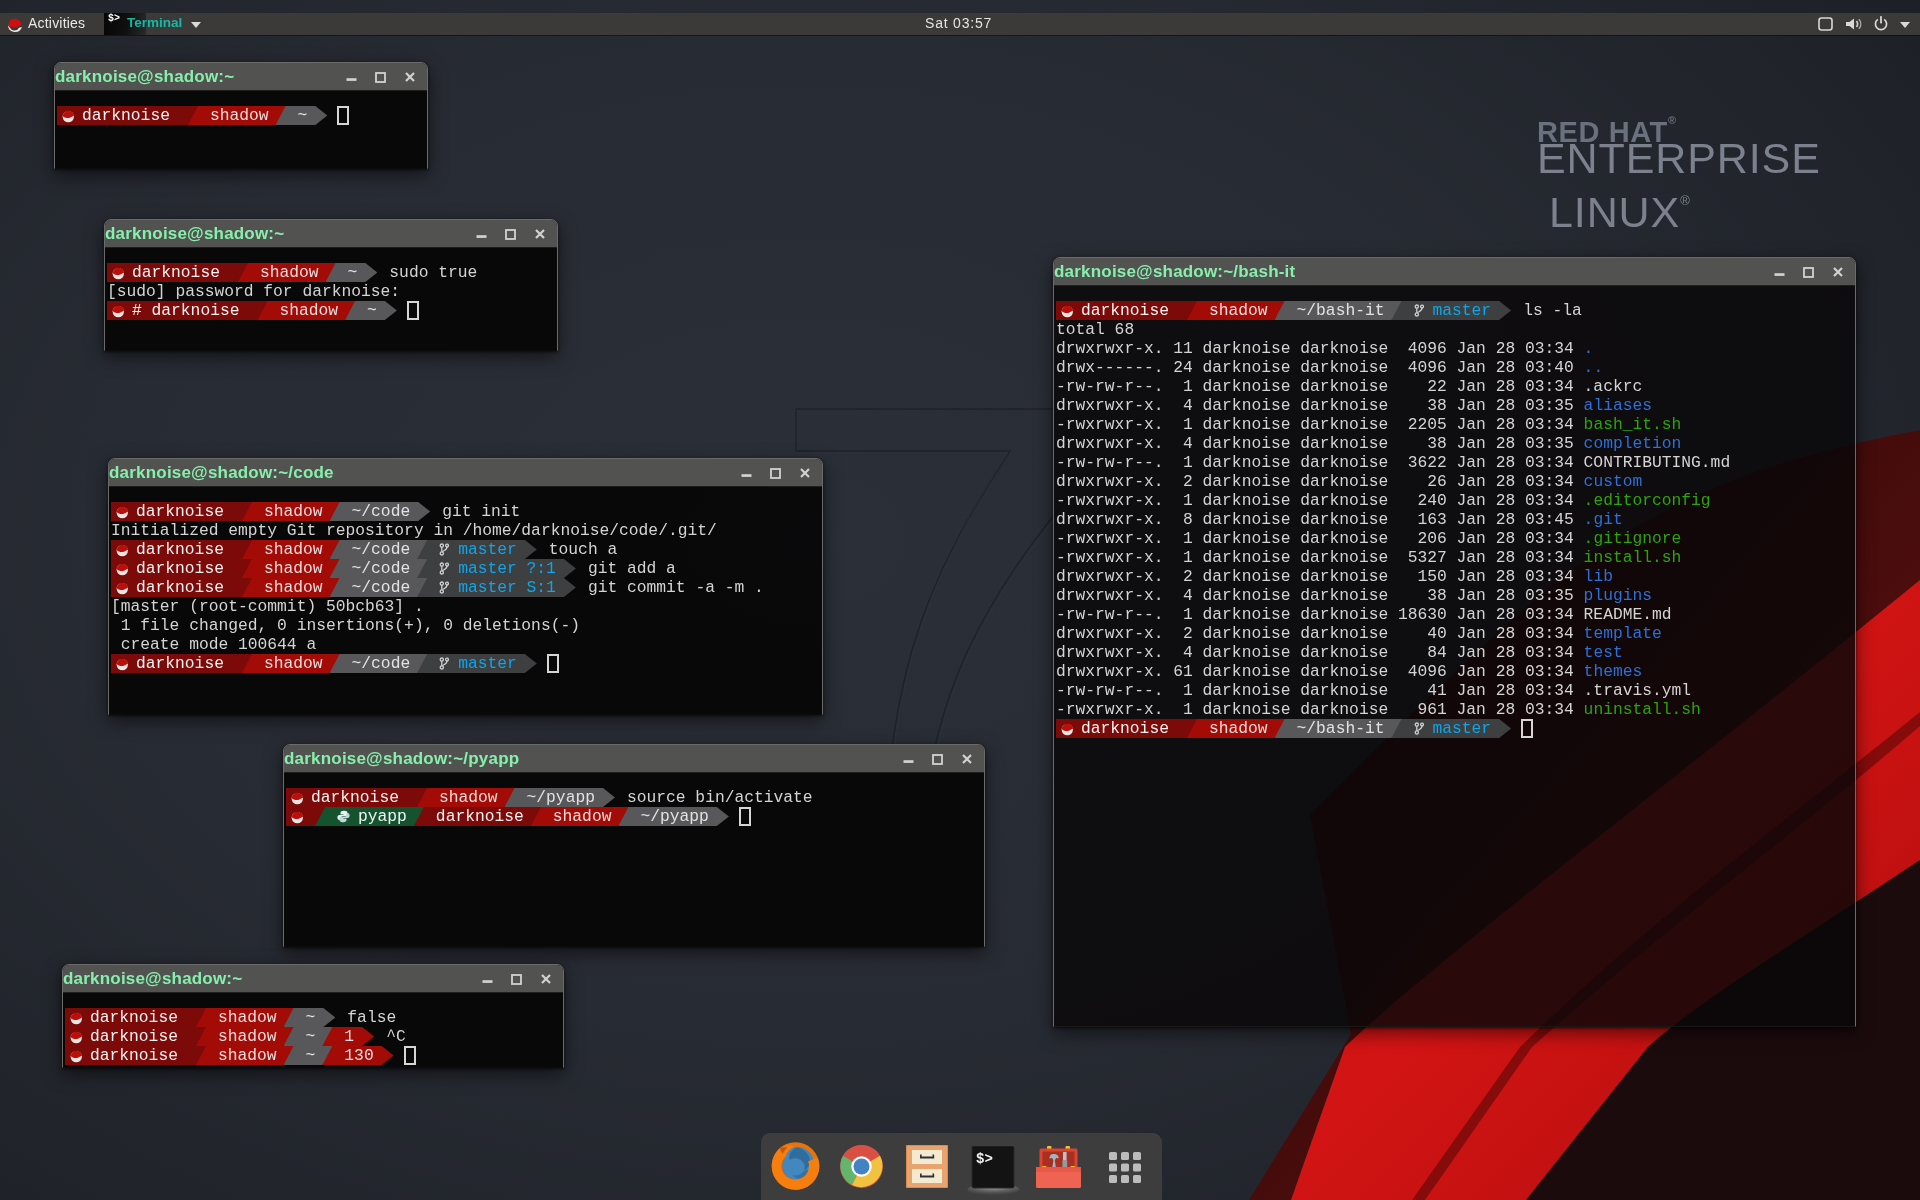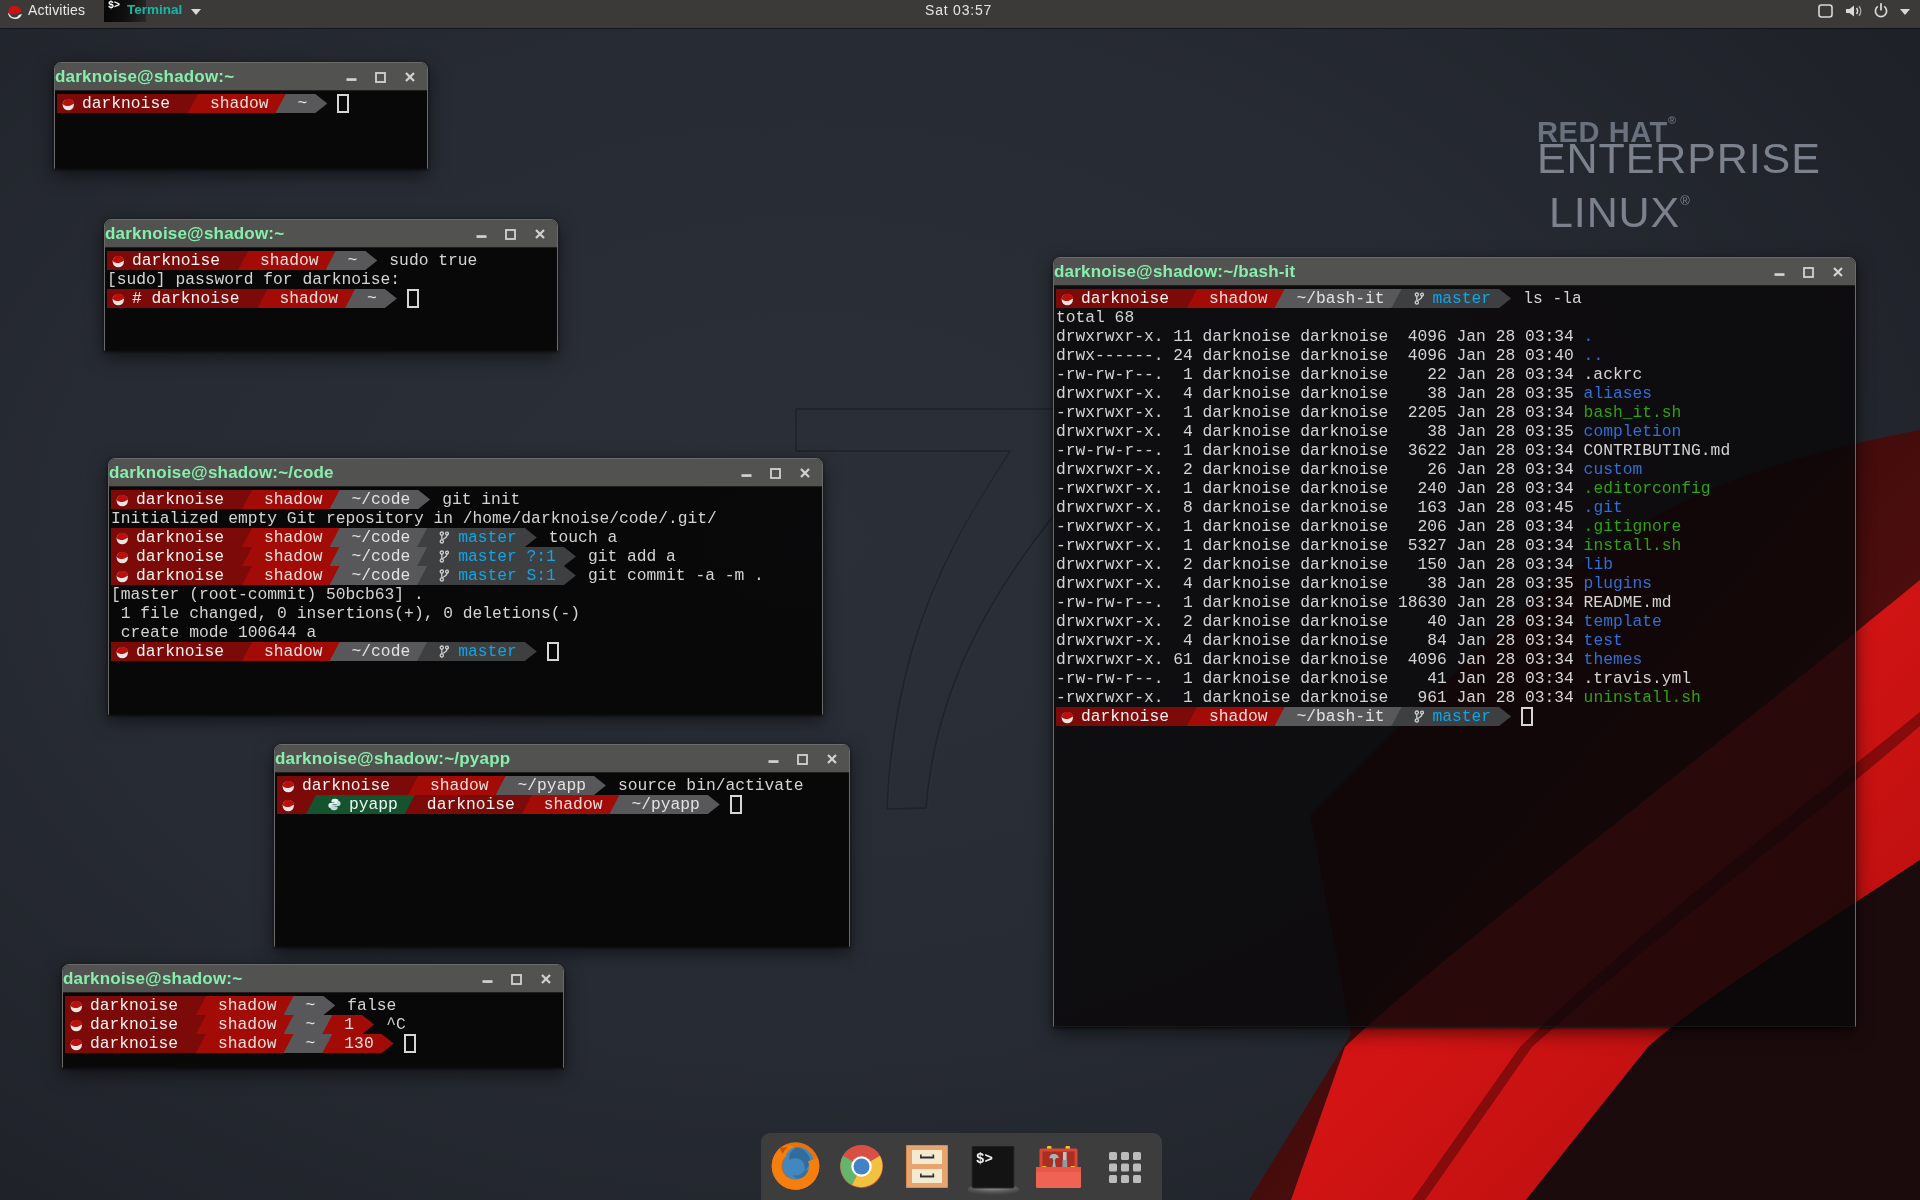--- a/index.html
+++ b/index.html
@@ -1,34 +1,34 @@
 <!DOCTYPE html>
 <html><head><meta charset="utf-8"><style>
 *{margin:0;padding:0;box-sizing:border-box}
 html,body{width:1920px;height:1200px;overflow:hidden;background:#24272e}
 #desk{position:absolute;top:0;left:0;width:1920px;height:1200px;font-family:"Liberation Sans",sans-serif;overflow:hidden;
 background:radial-gradient(1600px 1100px at 42% 45%, #2b2f37 0%, #272b33 45%, #20232a 75%, #191b20 100%);}
 
 #wall{position:absolute;top:0;left:0}
 
-#topbar{position:absolute;top:0;left:0;width:1920px;height:28px;background:#3b3a38;color:#e8e8e8;font-size:14px;font-weight:700;z-index:50;box-shadow:0 1px 0 rgba(0,0,0,.45)}
+#topbar{position:absolute;top:13px;left:0;width:1920px;height:22px;background:#3b3a38;color:#e8e8e8;font-size:14px;font-weight:700;z-index:50;box-shadow:0 1px 0 rgba(0,0,0,.45)}
 #act{position:absolute;left:28px;top:2px;letter-spacing:.2px;font-weight:400}
 #rhlogo-s{position:absolute;left:6px;top:2px}
 #apptile{position:absolute;left:104px;top:0;width:42px;height:22px;background:linear-gradient(100deg,#060606 0%,#101010 55%,#2a2a2a 100%)}
 #appglyph{position:absolute;left:108px;top:0px;font-family:"Liberation Mono",monospace;font-size:10px;font-weight:700;color:#fff}
 #appname{position:absolute;left:127px;top:2px;color:#14b8a6;font-size:13.5px}
 #appcaret{position:absolute;left:191px;top:9px;width:0;height:0;border-left:5px solid transparent;border-right:5px solid transparent;border-top:6px solid #d9d9d9}
 #clock{position:absolute;left:925px;top:2px;letter-spacing:.8px;color:#e4e4e4;font-weight:400}
 #tray{position:absolute;right:-2px;top:0;height:22px}
 
 .win{position:absolute;border:1px solid #6b6b69;border-radius:7px 7px 1px 1px;box-shadow:0 6px 18px rgba(0,0,0,.55),0 1px 3px rgba(0,0,0,.6);z-index:10}
 .tb{position:relative;height:28px;background:#525250;border-bottom:1px solid #201f1e;border-radius:6px 6px 0 0;color:#86efac;font-size:17px;font-weight:700;text-align:left;line-height:27px;letter-spacing:.2px}
 .btns{position:absolute;right:11px;top:0;height:28px;display:flex;align-items:center}
 .btns svg{margin-left:18px;display:block}
-.ct{position:relative;font-family:"Liberation Mono",monospace;font-size:16.3px;color:#d4d4d4;padding:3px 0 0 2px;overflow:hidden}
+.ct{position:relative;font-family:"Liberation Mono",monospace;font-size:16.3px;color:#d4d4d4;padding:15px 0 0 2px;overflow:hidden}
 .w1 .ct,.w2 .ct,.w3 .ct,.w4 .ct,.w5 .ct{background:rgba(7,6,7,0.95)}
 .w6 .ct{background:rgba(9,7,8,0.84)}
 .ln,.pl{height:19px;line-height:19px;white-space:pre}
 .pl{display:flex;align-items:stretch}
 .sg{position:relative;display:flex;align-items:center;white-space:pre;padding:0 17px 0 22px;margin-left:-10px;clip-path:polygon(0 0,100% 0,calc(100% - 10px) 100%,0 100%);height:19px}
 .sg.fir{margin-left:0;padding-left:25px;padding-right:28px}
 .sg.end{clip-path:polygon(0 0,calc(100% - 12px) 0,100% 50%,calc(100% - 12px) 100%,0 100%);padding-right:20px}
 .c1{background:#7b0a08;color:#f3f3f3}
 .c2{background:#a30b07;color:#e9dddd}
 .c3{background:#58585a;color:#e2e2e2}
@@ -217,21 +217,21 @@
               <g fill="none" stroke="#cfcfcf" stroke-width="1.3">
                 <circle cx="2.8" cy="2.6" r="1.6"></circle>
                 <circle cx="8" cy="2.6" r="1.4"></circle>
                 <circle cx="2.8" cy="10.4" r="1.6"></circle>
                 <path d="M2.8 4.2 V8.8 M8 4 C8 7 5 7.6 3.4 8.6"></path>
               </g>
             </svg>master</span><span class="cur"></span></div>
  </div>
 </div>
 
-<div class="win w4" style="left:274px;top:744px;width:576px;height:203px">
+<div class="win w4" style="left:283px;top:744px;width:702px;height:203px">
  <div class="tb">darknoise@shadow:~/pyapp<span class="btns">
           <svg width="11" height="11" viewBox="0 0 11 11">
             <rect x="0.5" y="6.2" width="10" height="2.7" fill="#d2d2d2"></rect>
           </svg>
           <svg width="11" height="11" viewBox="0 0 11 11">
             <rect x="1" y="1" width="9" height="9" fill="none" stroke="#d2d2d2" stroke-width="1.8"></rect>
           </svg>
           <svg width="12" height="12" viewBox="0 0 12 12">
             <path d="M2 2 L10 10 M10 2 L2 10" stroke="#d2d2d2" stroke-width="2.2"></path>
           </svg>

